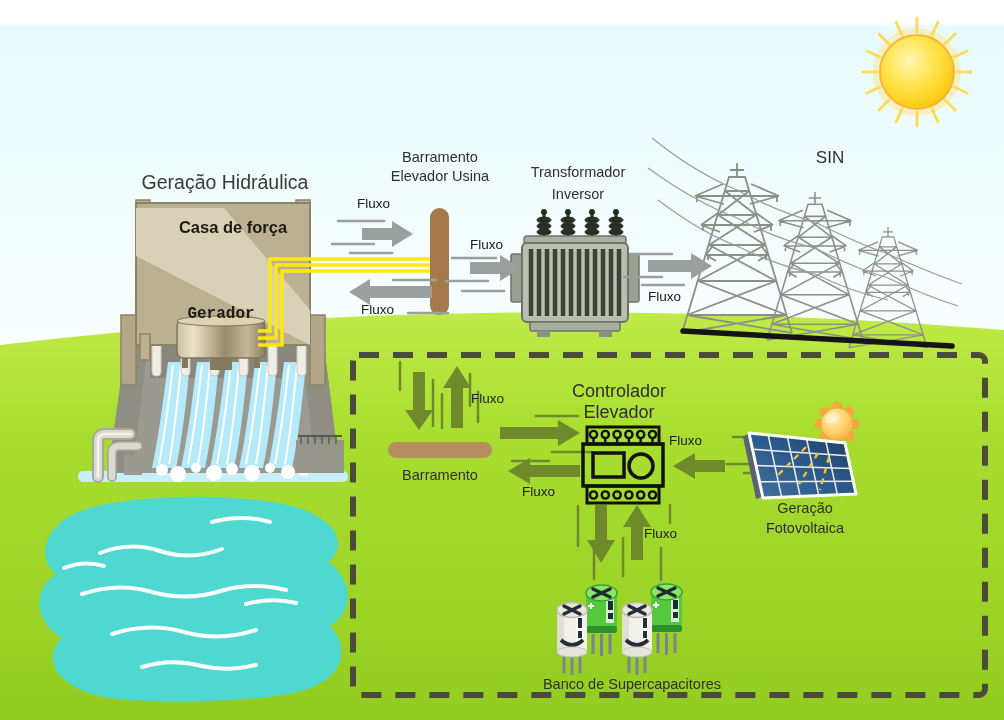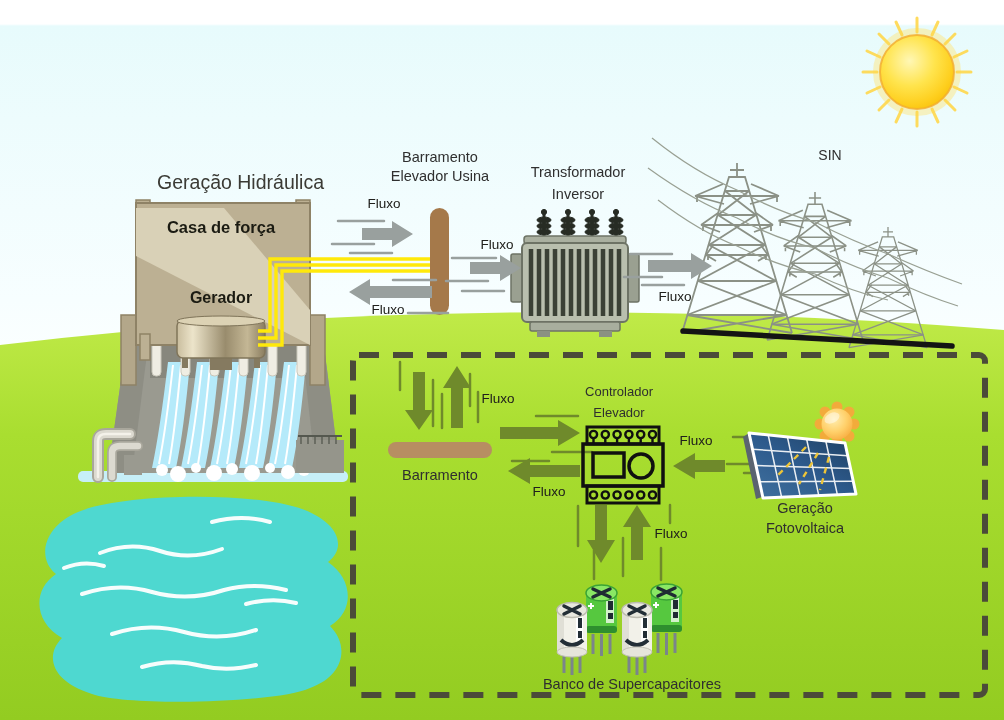--- a/index.html
+++ b/index.html
@@ -3,21 +3,21 @@
 <meta charset="utf-8">
 <style>
   html,body{margin:0;padding:0;}
   #canvas{
     position:relative;width:1004px;height:720px;overflow:hidden;
     background:linear-gradient(180deg,#ffffff 0px,#ffffff 24px,#e7fbfc 26px,#edfcfd 120px,#f7feff 300px,#fbffff 360px);
     font-family:"Liberation Sans",sans-serif;
   }
   #gfx{position:absolute;left:0;top:0;}
   .lbl{position:absolute;text-align:center;color:#2f2f2f;line-height:1.25;}
-  .flux{position:absolute;width:54px;font-size:13.5px;color:#20201c;text-align:center;}
+  .flux{position:absolute;width:54px;font-size:13.5px;color:#20201c;text-align:left;}
   .big-title{font-size:19.5px;color:#3b3b35;}
   .bold-dark{font-weight:bold;color:#1b1b12;}
 </style>
 </head>
 <body>
 
 <div id="canvas">
 
 <svg id="gfx" width="1004" height="720" viewBox="0 0 1004 720" xmlns="http://www.w3.org/2000/svg" xmlns:xlink="http://www.w3.org/1999/xlink">
   <defs>
@@ -334,34 +334,34 @@
       <rect x="643" y="618" width="4" height="10" fill="#232e36"></rect>
           <rect x="643" y="631" width="4" height="7" fill="#232e36"></rect>
       <path d="M626,640 Q637,650 648,640" stroke="#232e36" stroke-width="4" fill="none"></path>
       <ellipse cx="637" cy="652" rx="15" ry="5" fill="#e6e5db" stroke="#c4c3b8" stroke-width="1"></ellipse>
       <ellipse cx="637" cy="610" rx="15" ry="7.5" fill="#e9e8df" stroke="#bdbcb1" stroke-width="1.5"></ellipse>
       <path d="M629,606 L645,614 M645,606 L629,614" stroke="#232e36" stroke-width="3.5" stroke-linecap="round"></path>
     </g>
   </g>
 </svg>
 
-<div class="lbl big-title" style="left:126px;top:170px;width:198px;text-align:right;">Geração Hidráulica</div>
-<div class="lbl bold-dark" style="left:142px;top:217px;width:158px;font-size:16.5px;">Casa de força</div>
-<div class="lbl bold-dark" style="left:158px;top:288px;width:126px;font-size:16px;">Gerador</div>
+<div class="lbl big-title" style="left:126px;top:170px;width:198px;">Geração Hidráulica</div>
+<div class="lbl bold-dark" style="left:154px;top:217px;width:158px;font-size:16.5px;">Casa de força</div>
+<div class="lbl bold-dark" style="left:158px;top:304px;width:126px;font-size:16px;font-family:Liberation Mono, monospace;">Gerador</div>
 
 <div class="lbl" style="left:377px;top:148px;width:126px;font-size:14.5px;line-height:19px;">
   <div>Barramento</div>
   <div>Elevador Usina</div>
 </div>
 <div class="lbl" style="left:517px;top:161px;width:122px;font-size:14.5px;line-height:22px;">
   <div>Transformador</div>
   <div>Inversor</div>
 </div>
-<div class="lbl" style="left:806px;top:147px;width:48px;font-size:14px;">SIN</div>
-<div class="lbl" style="left:557px;top:381px;width:124px;font-size:13px;line-height:21px;">
+<div class="lbl" style="left:806px;top:147px;width:48px;font-size:17px;">SIN</div>
+<div class="lbl" style="left:557px;top:381px;width:124px;font-size:18px;line-height:21px;">
   <div>Controlador</div>
   <div>Elevador</div>
 </div>
 <div class="lbl" style="left:358px;top:465px;width:164px;font-size:14.5px;line-height:20px;">
   <div>Barramento</div>
 </div>
 <div class="lbl" style="left:526px;top:675px;width:212px;font-size:14.5px;">Banco de Supercapacitores</div>
 <div class="lbl" style="left:746px;top:498px;width:118px;font-size:14.5px;line-height:20px;">
   <div>Geração</div>
   <div>Fotovoltaica</div>

